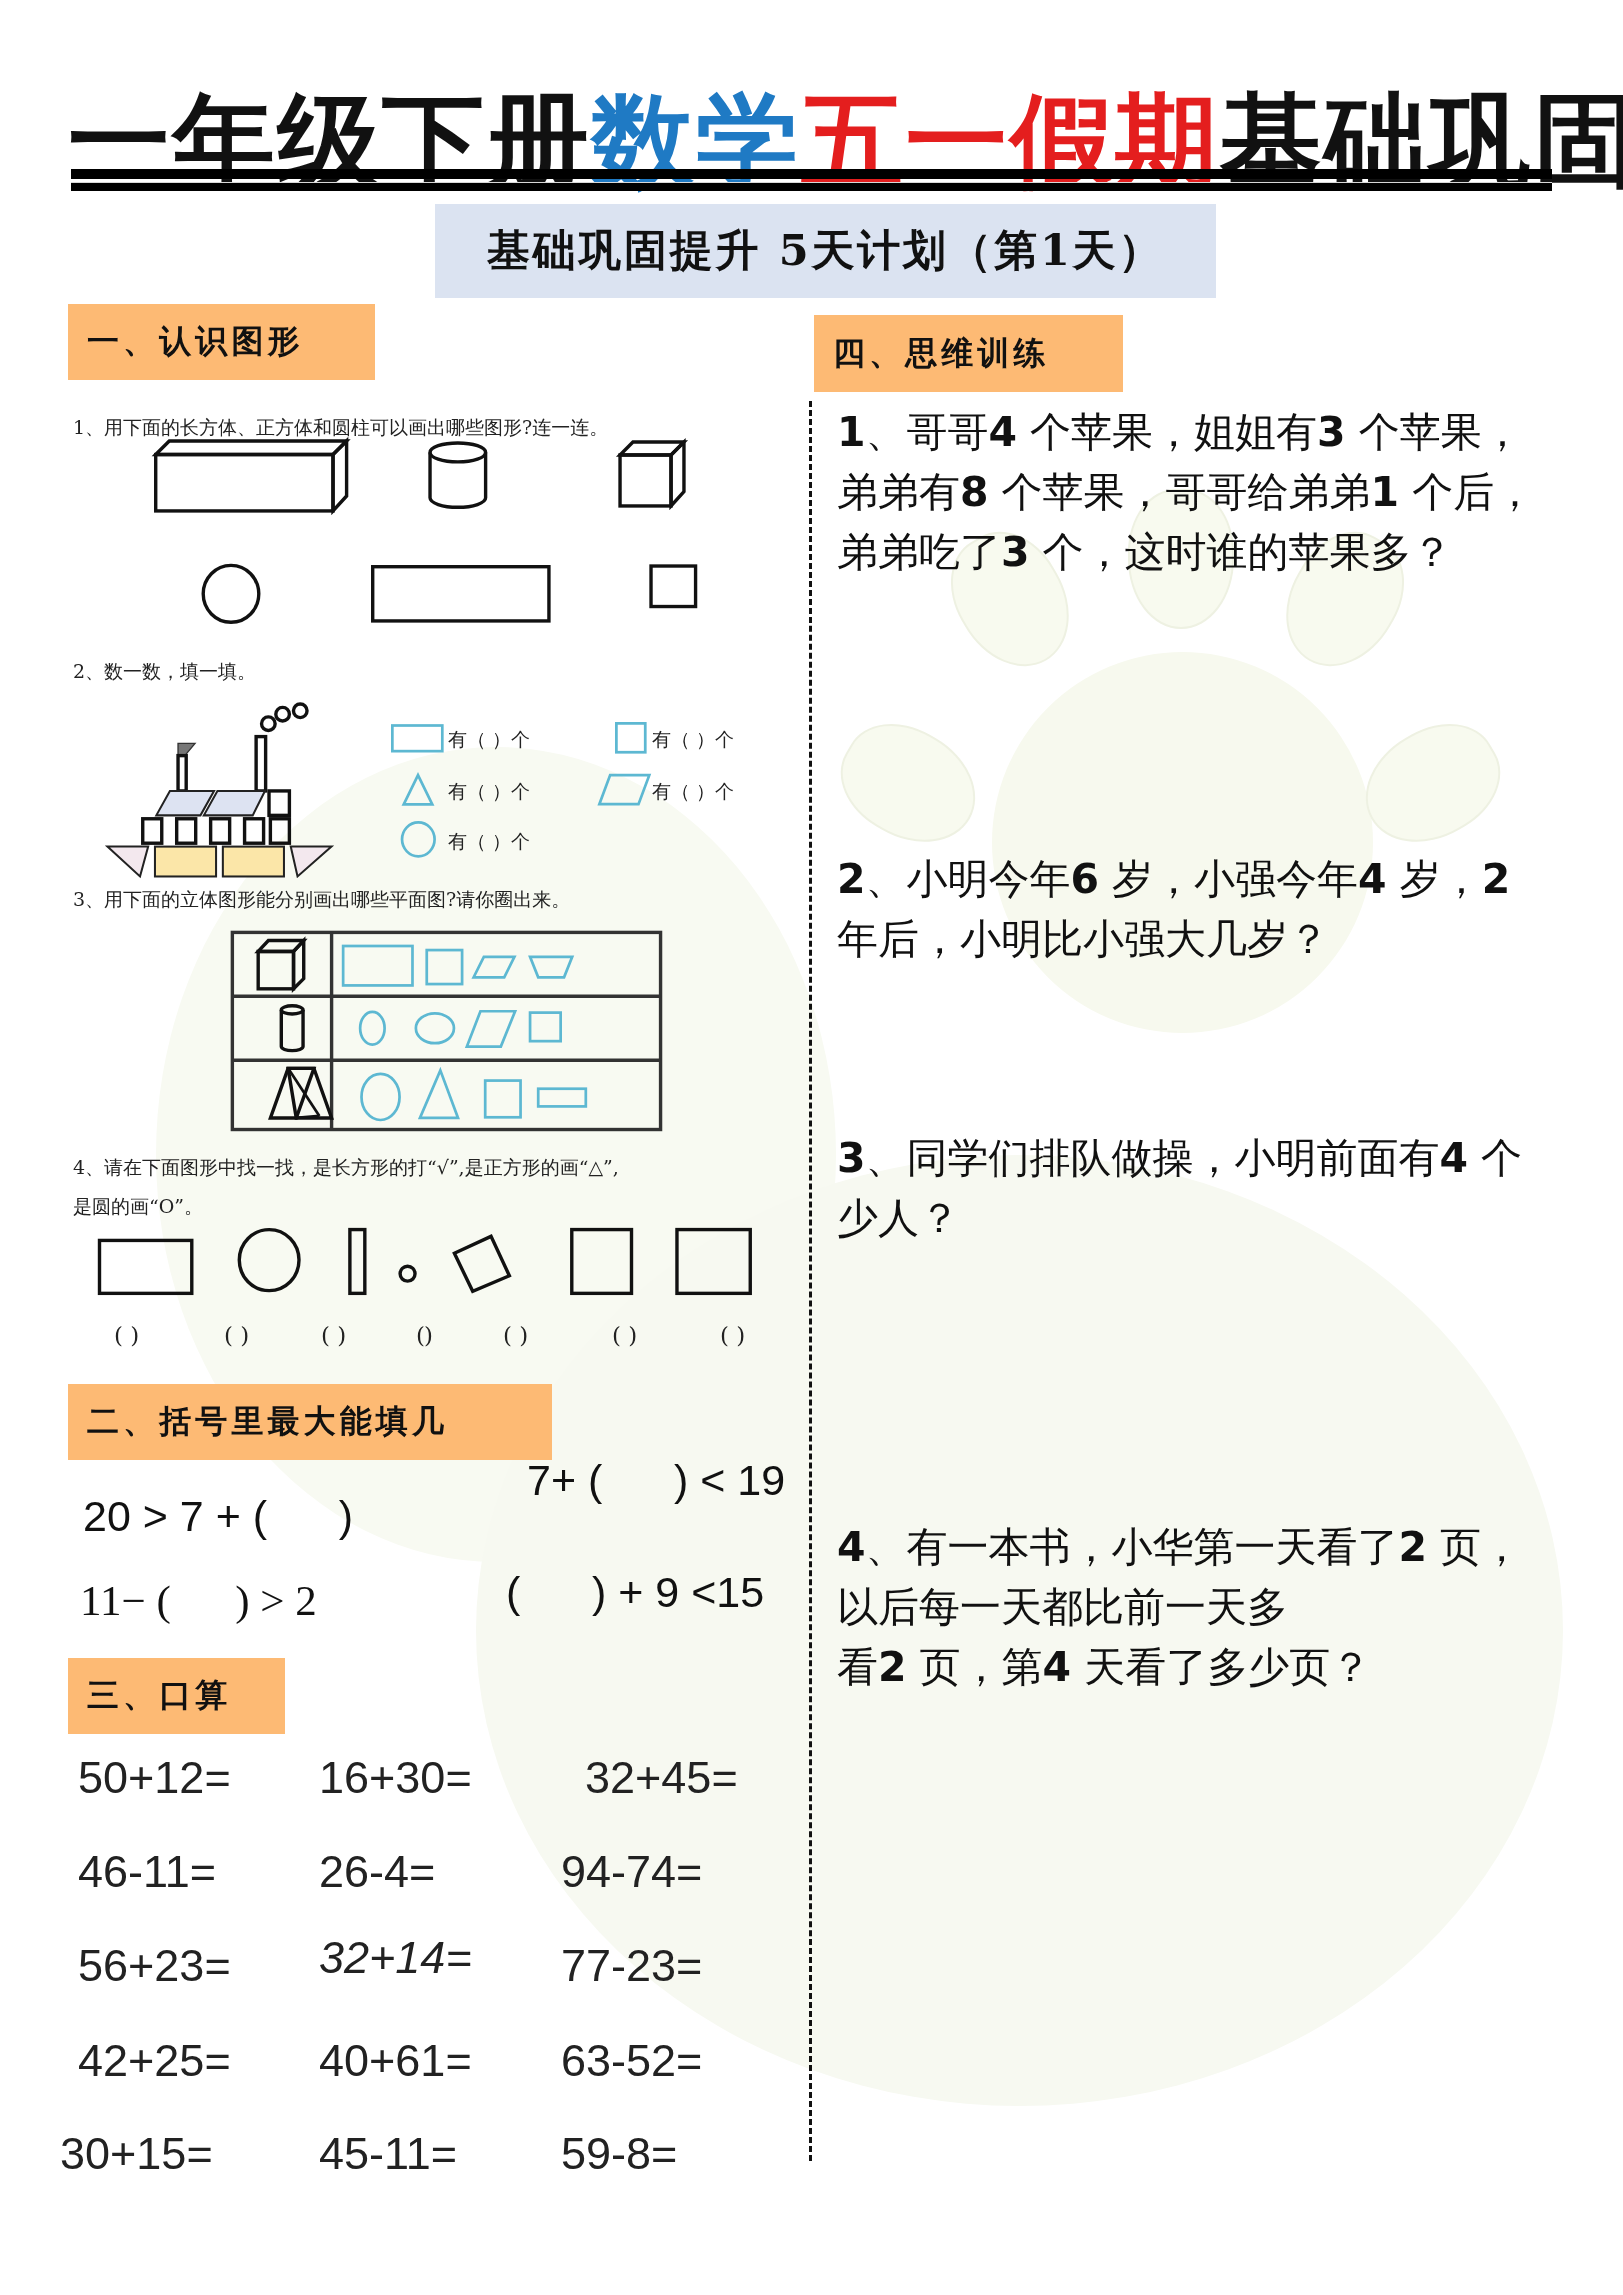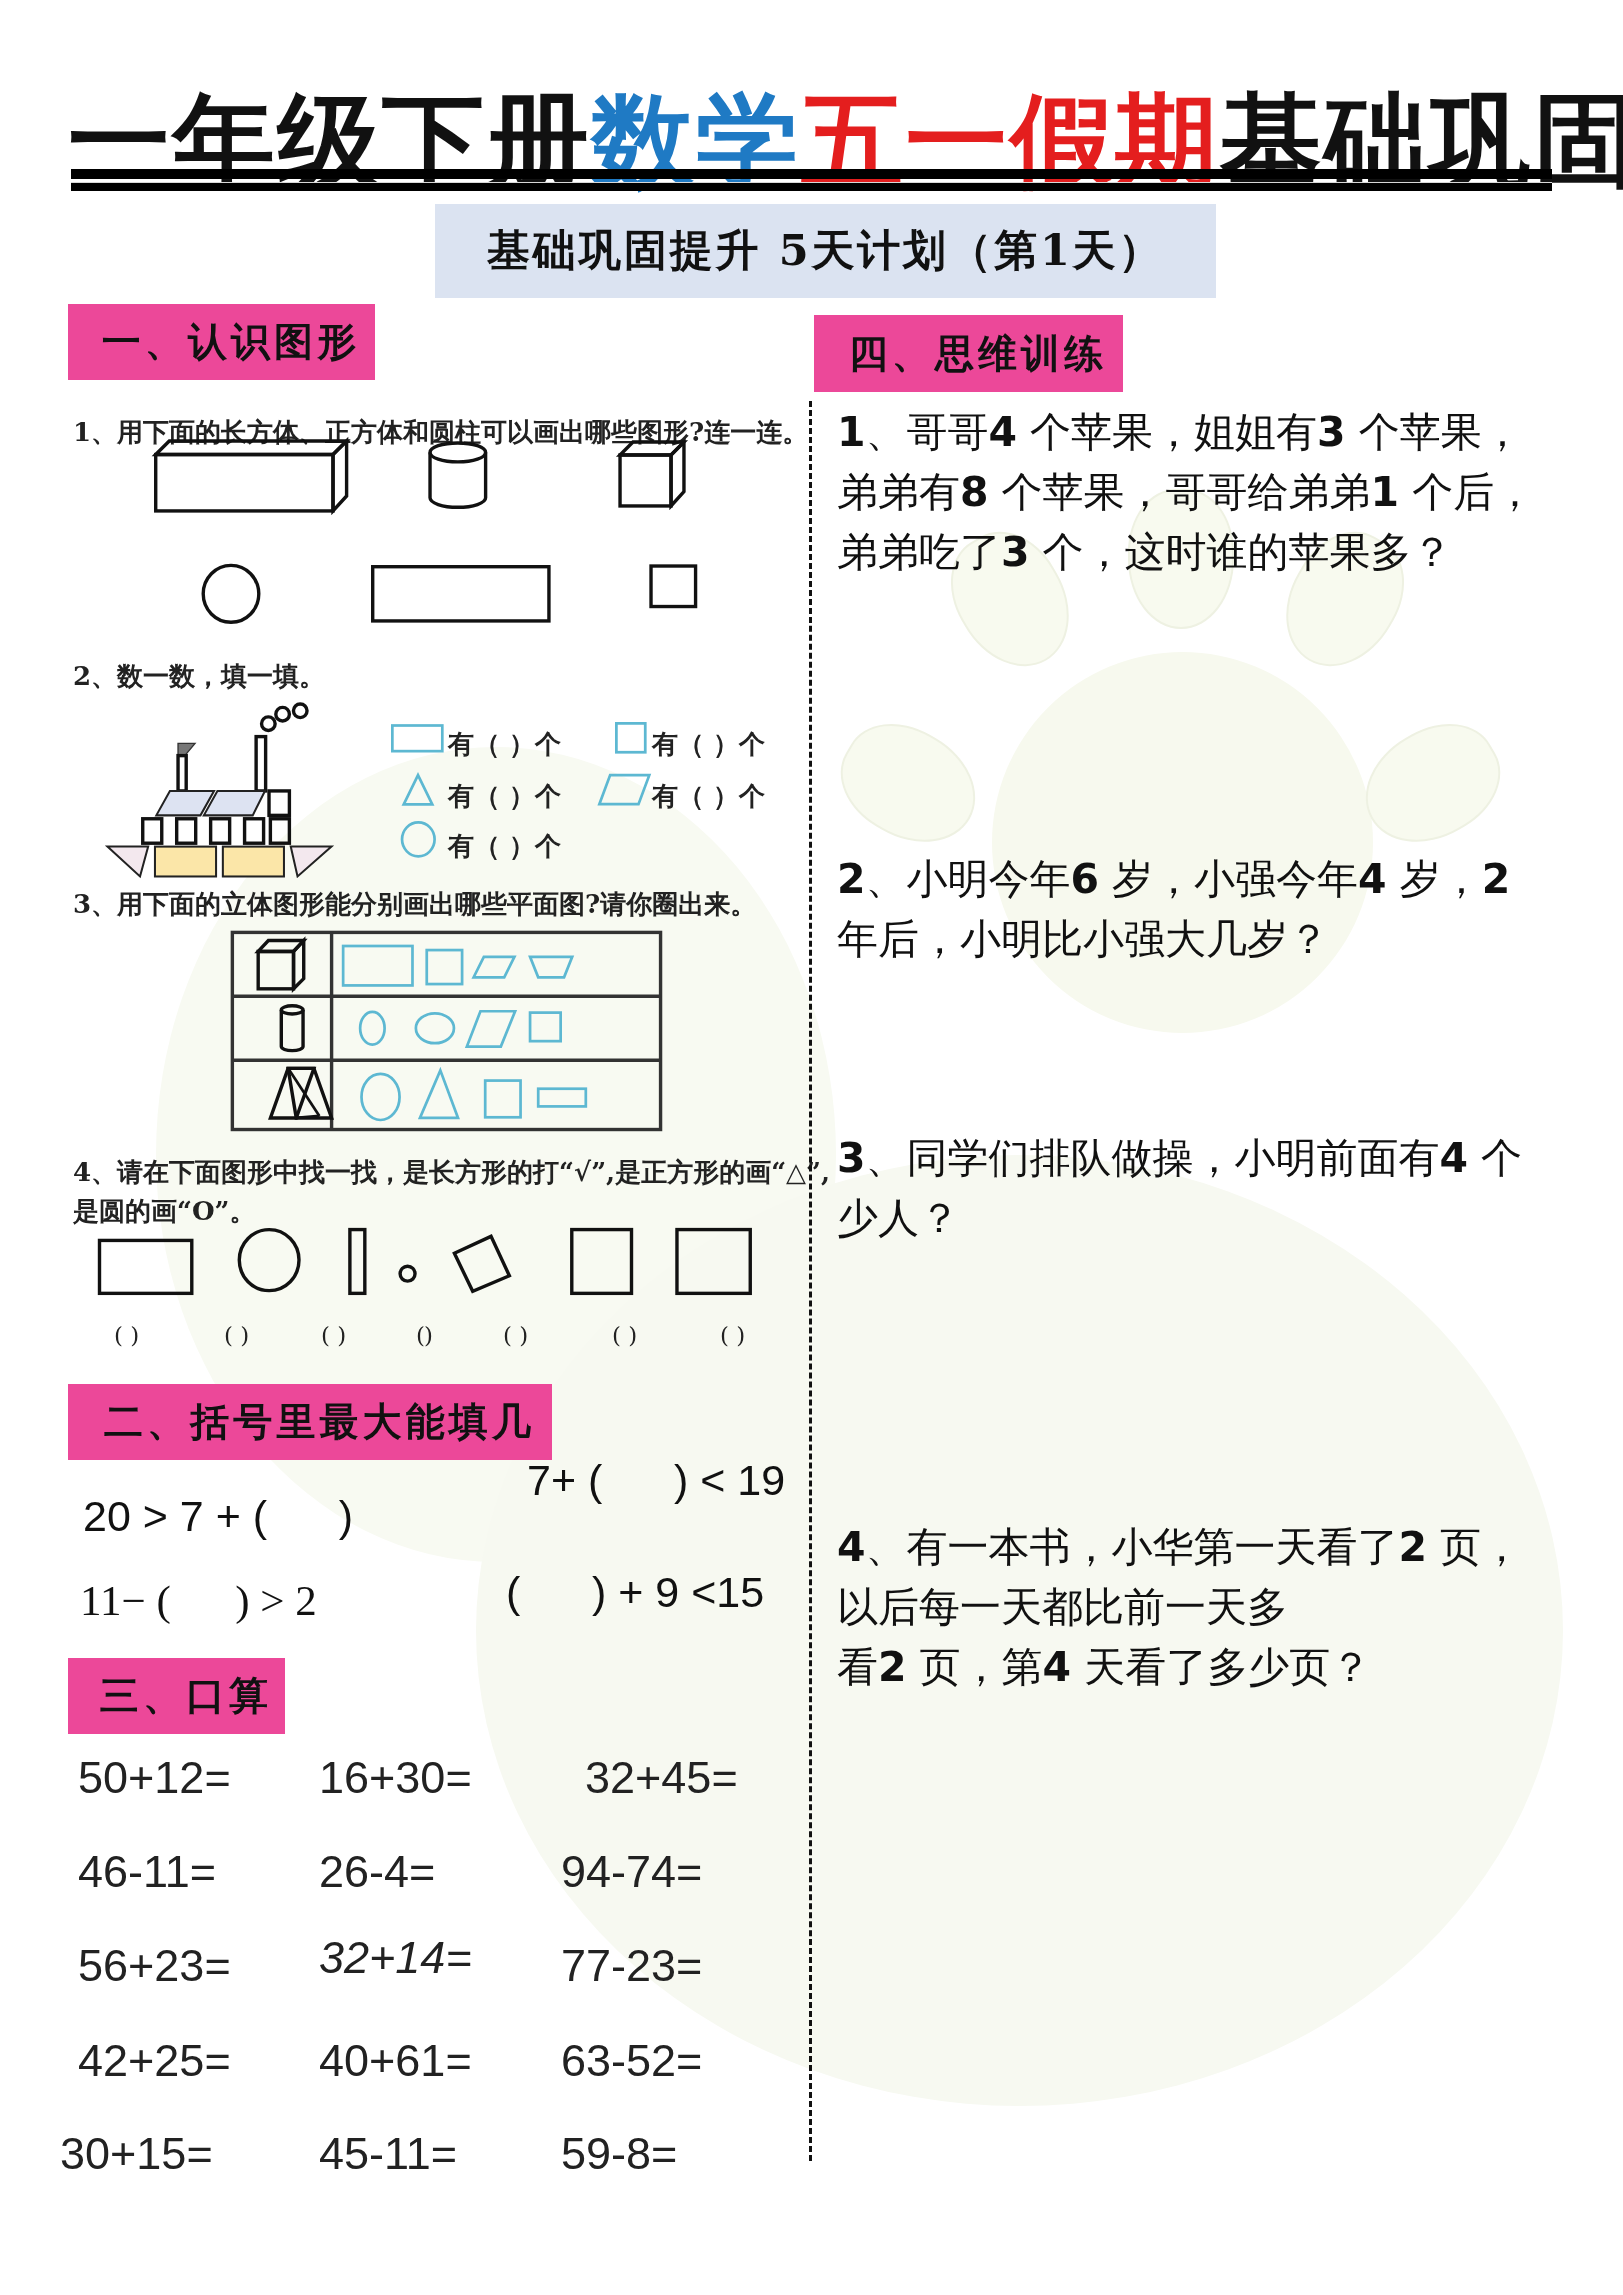--- a/index.html
+++ b/index.html
@@ -13,23 +13,23 @@
   .title { left:68px; top:82px; width:1488px; text-align:center; font-family:"DejaVu Serif","Liberation Serif",serif;
            font-weight:bold; font-size:102px; letter-spacing:2.7px; line-height:116px; white-space:nowrap; }
   .title .c-blue { color:#1f7ac4; }
   .title .c-red { color:#e41e1e; }
   .rule1 { left:71px; top:169px; width:1481px; height:9.5px; background:#000; }
   .rule2 { left:71px; top:182px; width:1481px; height:2px; background:#d8d8d8; }
   .rule3 { left:71px; top:183px; width:1481px; height:8.2px; background:#000; }
   .subtitle-box { left:435px; top:204px; width:781px; height:94px; background:#dbe3f1;
                   display:flex; align-items:center; justify-content:center;
                   font-family:"DejaVu Serif","Liberation Serif",serif; font-weight:bold; font-size:43px; letter-spacing:2.7px; }
-  .sec-head { position:absolute; background:#ec4899; font-family:"DejaVu Serif","Liberation Serif",serif; font-weight:bold;
-              font-size:39px; display:flex; align-items:center; padding-left:19px; box-sizing:border-box; letter-spacing:4.1px;justify-content:center; }
-  .q-small { position:absolute; font-family:"DejaVu Serif","Liberation Serif",serif; font-weight:bold; font-size:26px; color:#222; white-space:nowrap; }
+  .sec-head { position:absolute; background:#fdba74; font-family:"DejaVu Serif","Liberation Serif",serif; font-weight:bold;
+              font-size:32px; display:flex; align-items:center; padding-left:19px; box-sizing:border-box; letter-spacing:4.1px; }
+  .q-small { position:absolute; font-family:"DejaVu Serif","Liberation Serif",serif; font-weight:normal; font-size:19px; color:#222; white-space:nowrap; }
   .divider { position:absolute; left:809px; top:401px; width:0; height:1760px; border-left:3.4px dashed #111; }
   .wp { position:absolute; left:837px; width:734px; font-family:"DejaVu Sans","Liberation Sans",sans-serif; font-size:41px; line-height:60px; color:#111; }
   .wp b { font-weight:bold; }
   .ineq { position:absolute; font-family:"Liberation Sans","DejaVu Sans",sans-serif; font-size:43px; color:#111; white-space:pre; }
   .calc { position:absolute; font-family:"Liberation Sans","DejaVu Sans",sans-serif; font-size:45px; color:#222; white-space:nowrap; }
   svg { position:absolute; overflow:visible; }
   .blk { stroke:#111; stroke-width:5; fill:none; }
   .blu { stroke:#5db8d2; stroke-width:4; fill:none; }
 </style>
 </head>

